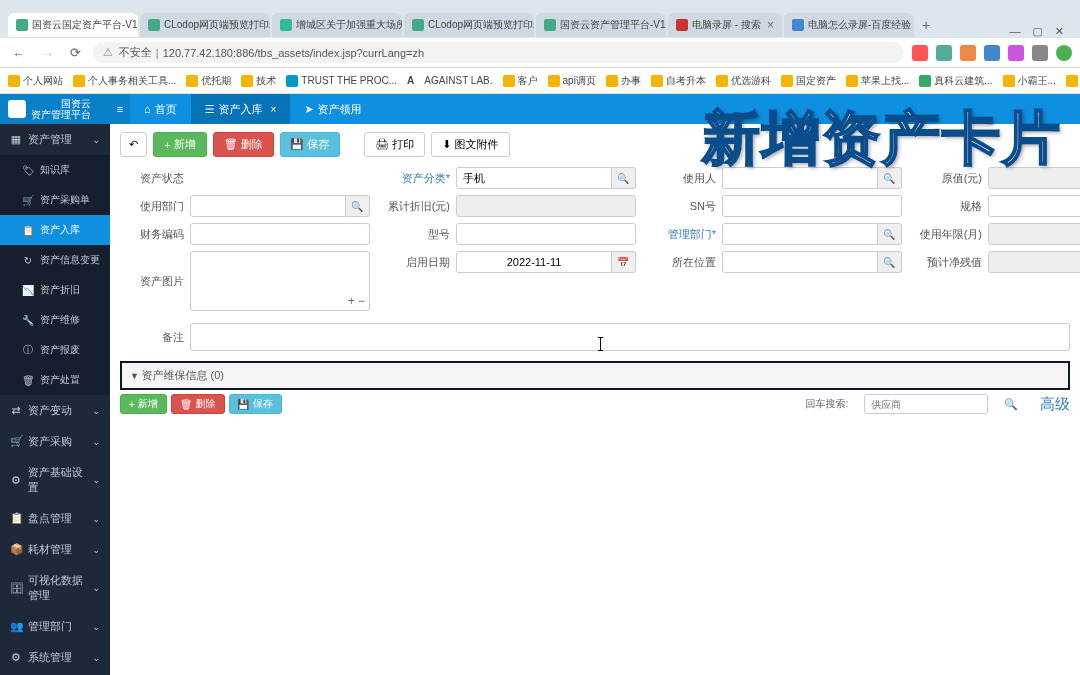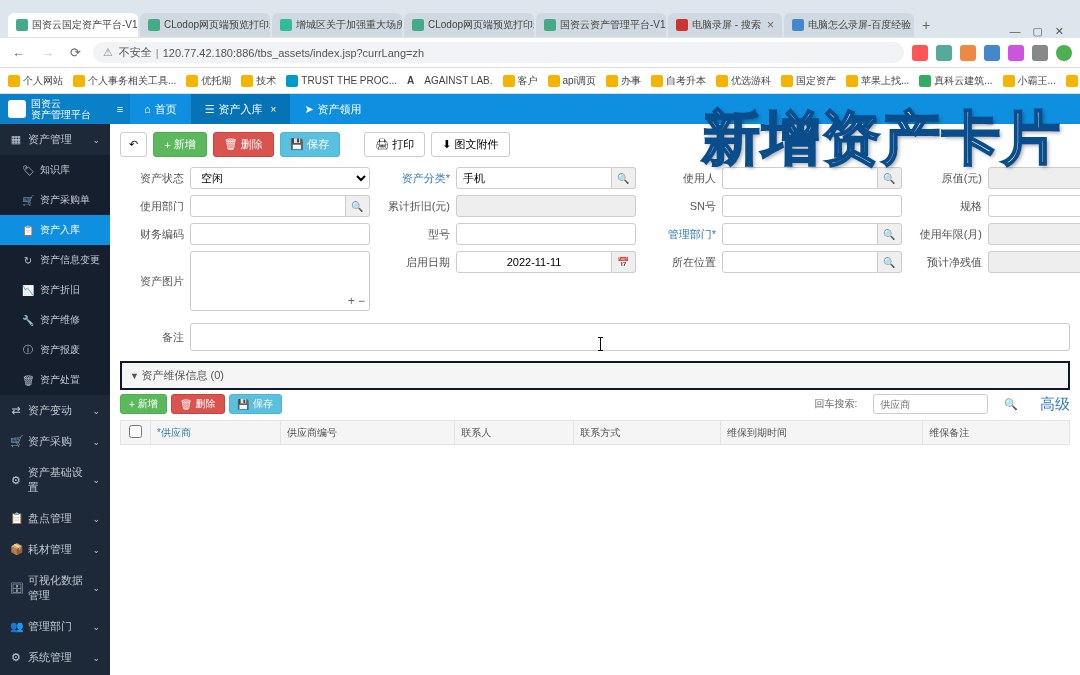--- a/index.html
+++ b/index.html
@@ -22,21 +22,21 @@
 .ext-icon { width: 16px; height: 16px; border-radius: 3px; background: #aaa; }
 .ext-icon.g { background: #4caf50; border-radius: 50%; }
 
 .bookmarks-bar { background: #fff; height: 26px; display: flex; align-items: center; padding: 0 8px; gap: 10px; border-bottom: 1px solid #ddd; font-size: 10px; color: #444; overflow: hidden; }
 .bookmark { display: flex; align-items: center; gap: 3px; white-space: nowrap; }
 .bookmark .bicon { width: 12px; height: 12px; background: #f5b400; border-radius: 2px; }
 
 .app-header { background: #0e8fe0; height: 30px; display: flex; align-items: center; color: #fff; }
 .logo-area { background: #0980c8; width: 110px; height: 100%; display: flex; align-items: center; padding: 0 8px; font-size: 10px; }
 .logo-area .logo { width: 18px; height: 18px; background: #fff; border-radius: 3px; margin-right: 5px; }
-.logo-text { line-height: 1.1; }
+.logo-text { line-height: 1.1; text-align: right; }
 .menu-collapse { width: 20px; text-align: center; background: #0980c8; height: 100%; display: flex; align-items: center; justify-content: center; }
 .breadcrumb-tabs { display: flex; height: 100%; }
 .bc-tab { padding: 0 14px; display: flex; align-items: center; gap: 4px; font-size: 11px; }
 .bc-tab.active { background: #0573b5; }
 .bc-tab .close-x { font-size: 10px; margin-left: 4px; }
 
 .main-layout { display: flex; height: calc(675px - 38px - 30px - 26px - 30px); }
 .sidebar { width: 110px; background: #1d2939; color: #c0c8d0; overflow-y: auto; }
 .side-item { display: flex; align-items: center; padding: 8px 10px; font-size: 11px; cursor: pointer; justify-content: space-between; }
 .side-item.top { background: #1d2939; }
@@ -71,21 +71,21 @@
 
 .remark-row { display: flex; align-items: center; margin-bottom: 10px; }
 .remark-row textarea { flex: 1; height: 28px; border: 1px solid #ccc; border-radius: 3px; resize: none; }
 
 .section-header { background: #f5f5f5; padding: 5px 8px; font-size: 11px; color: #555; border: 2px solid #0f172a; margin-bottom: 4px; }
 .section-header::before { content: "▼ "; font-size: 9px; }
 
 .sub-toolbar { display: flex; gap: 4px; align-items: center; margin-bottom: 6px; }
 .sub-toolbar .btn { padding: 2px 8px; font-size: 10px; }
 .search-box { margin-left: auto; display: flex; align-items: center; gap: 16px; }
-.search-box input { height: 20px; border: 1px solid #ccc; border-radius: 3px; padding: 0 6px; font-size: 10px; width: 115px; }
+.search-box input { height: 20px; border: 1px solid #ccc; border-radius: 3px; padding: 0 6px; font-size: 10px; width: 124px; }
 .search-box .s-label { font-size: 10px; color: #666; }
 .adv-link { font-size: 15px; color: #337ab7; margin-left: 6px; }
 
 .sub-table { width: 100%; border-collapse: collapse; }
 .sub-table th { background: #f5f5f5; border: 1px solid #e3e3e3; padding: 4px 6px; font-size: 10px; font-weight: normal; color: #555; text-align: left; }
 .sub-table th.req { color: #337ab7; }
 .sub-table th:first-child { width: 30px; text-align: center; }
 
 .overlay-title { position: absolute; top: 100px; right: 18px; font-size: 58px; font-weight: bold; color: #fff; -webkit-text-stroke: 2px #0a4d8c; text-shadow: 2px 2px 4px rgba(0,0,0,.4); pointer-events: none; letter-spacing: 2px; }
 
@@ -399,21 +399,20 @@
       <button class="btn">
             <span>⬇</span>
             <span>图文附件</span>
           </button>
     </div>
 
     <div class="form-grid">
 
       <div class="form-row">
             <label class="form-label">资产状态</label>
-            <select class="form-control"><option>空闲</option></select>
           </div>
       <div class="form-row">
             <label class="form-label req">资产分类*</label>
             <div class="input-group">
               <input class="form-control" value="手机" style="">
               <span class="input-addon">🔍</span>
             </div>
           </div>
       <div class="form-row">
             <label class="form-label">使用人</label>
@@ -523,33 +522,20 @@
       <button class="btn green">+ <span>新增</span></button>
       <button class="btn red">🗑 <span>删除</span></button>
       <button class="btn blue">💾 <span>保存</span></button>
       <div class="search-box">
         <span class="s-label">回车搜索:</span>
         <input placeholder="供应商" style="">
         <span style="color:#666">🔍</span>
         <span class="adv-link">高级</span>
       </div>
     </div>
-    <table class="sub-table">
-      <thead>
-            <tr>
-        <th><input type="checkbox" style=""></th>
-        <th class="req">*供应商</th>
-        <th>供应商编号</th>
-        <th>联系人</th>
-        <th>联系方式</th>
-        <th>维保到期时间</th>
-        <th>维保备注</th>
-      </tr>
-          </thead>
-    </table>
 
     <div class="text-cursor">
           <div class="bar"></div>
         </div>
   </div>
 </div>
 
 <div class="overlay-title">新增资产卡片</div>
 
 </div>

